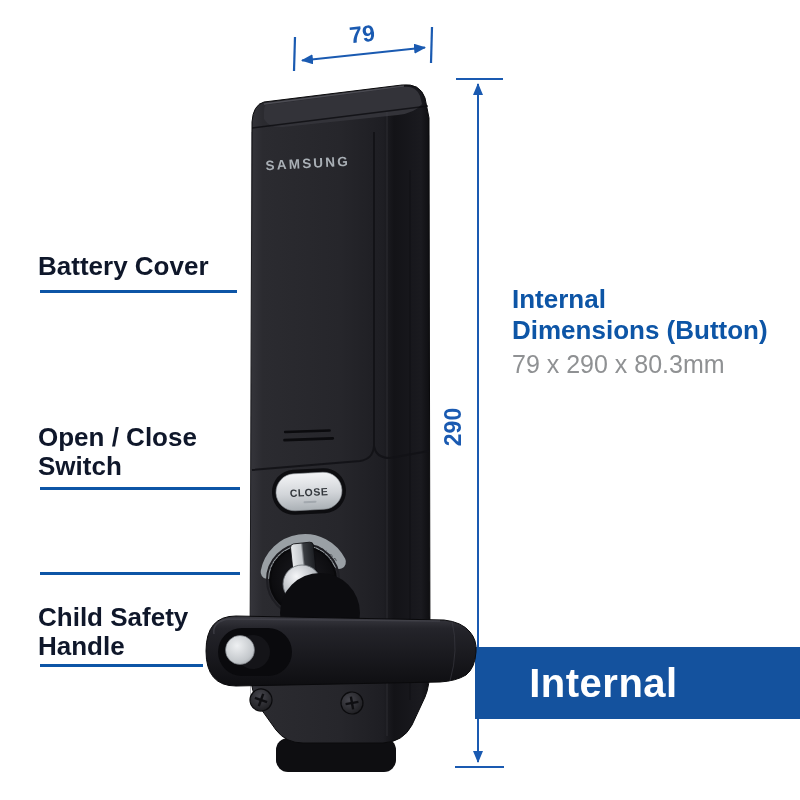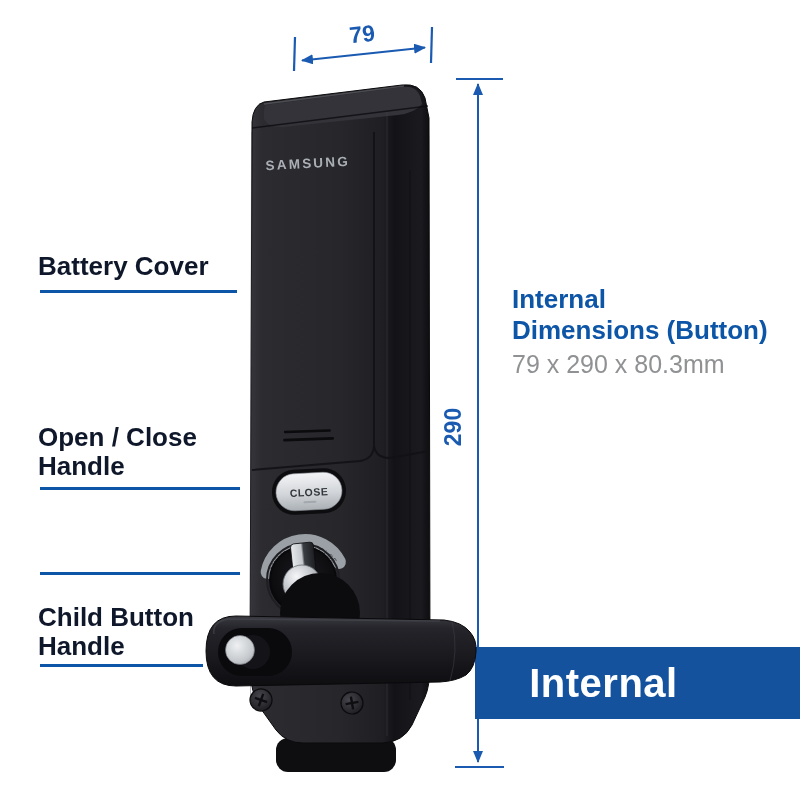--- a/index.html
+++ b/index.html
@@ -162,26 +162,26 @@
       <circle r="11" fill="url(#screwRad)" stroke="#0b0b0d" stroke-width="1.2"></circle>
       <line x1="-6.5" y1="0" x2="6.5" y2="0" stroke="#0e0e11" stroke-width="2.4"></line>
       <line x1="0" y1="-6.5" x2="0" y2="6.5" stroke="#0e0e11" stroke-width="2.4"></line>
     </g>
   </svg>
 
   <div class="labels-layer">
     <div class="callout" style="left:38px;top:252px;width:230px;">Battery Cover</div>
     <div class="rule" style="left:40px;top:290px;width:197px;"></div>
 
-    <div class="callout" style="left:38px;top:423px;width:200px;">Open / Close Handle</div>
+    <div class="callout" style="left:38px;top:423px;width:200px;">Open / Close Switch</div>
     <div class="rule" style="left:40px;top:487px;width:200px;"></div>
 
     <div class="rule" style="left:40px;top:572px;width:200px;"></div>
 
-    <div class="callout" style="left:38px;top:603px;width:210px;">Child Button Handle</div>
+    <div class="callout" style="left:38px;top:603px;width:210px;">Child Safety Handle</div>
     <div class="rule" style="left:40px;top:664px;width:163px;"></div>
 
     <div class="info">
       <div class="t">Internal</div>
       <div class="t">Dimensions (Button)</div>
       <div class="v">79 x 290 x 80.3mm</div>
     </div>
   </div>
 
 </div>

